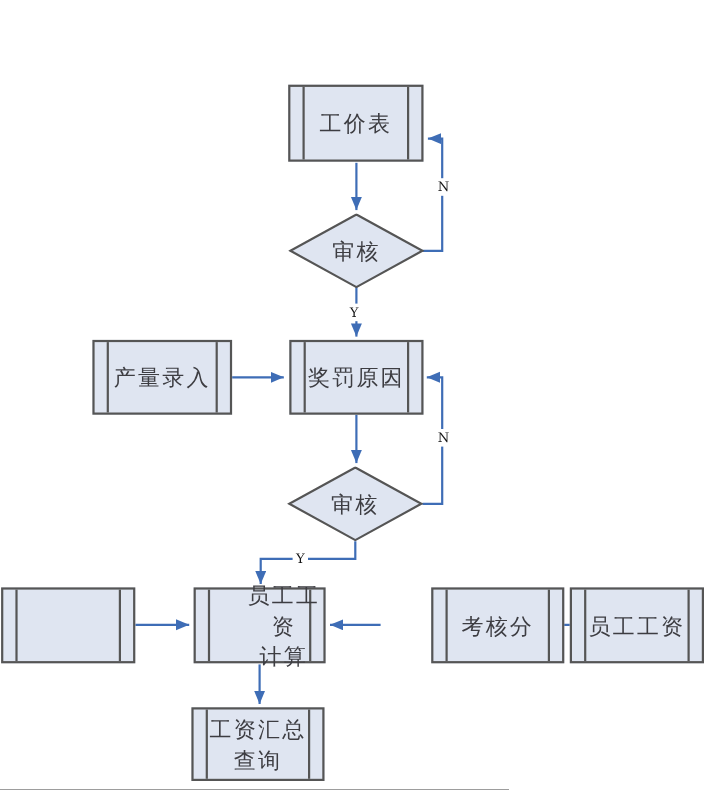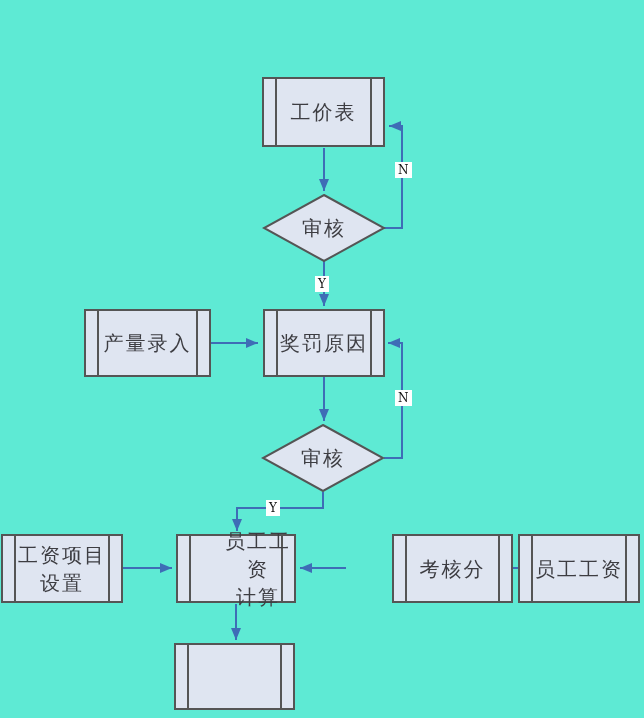--- a/index.html
+++ b/index.html
@@ -1,18 +1,18 @@
 <!DOCTYPE html>
 <html><head>
 <meta charset="utf-8">
 <style>
   html,body { margin:0; padding:0; background:#000; }
   .canvas {
     position:relative; width:644px; height:718px;
-    background:#5eead4; overflow:hidden;
+    background:#ffffff; overflow:hidden;
     font-family:"DejaVu Serif", serif;
   }
   
   .pbox {
     position:absolute; box-sizing:border-box;
     background:#dfe5f1; border:2px solid #555555;
     display:flex; align-items:center; justify-content:center;
   }
   .bar { position:absolute; top:0; bottom:0; width:2px; background:#555555; }
   .bar-l { left:11px; }
@@ -93,22 +93,20 @@
   <div class="diamond" style="left:261px; top:424px;">
     <svg width="124" height="68" viewBox="0 0 124 68">
       <polygon points="62,1 122,34 62,67 2,34" fill="#dfe5f1" stroke="#555555" stroke-width="2"></polygon>
     </svg>
     <span class="nlabel">审核</span>
   </div>
 
   <div class="pbox" style="left:1px; top:534px; width:122px; height:69px;">
     <span class="bar bar-l"></span>
     <span class="bar bar-r"></span>
-    <span class="nlabel">工资项目
-设置</span>
   </div>
 
   <div class="pbox" style="left:176px; top:534px; width:120px; height:69px;padding-left:44px;">
     <span class="bar bar-l"></span>
     <span class="bar bar-r"></span>
     <span class="nlabel">员工工资
 计算</span>
   </div>
 
   <div class="pbox" style="left:346px; top:534px; width:121px; height:69px;margin-left:46px;">
@@ -119,20 +117,22 @@
 
   <div class="pbox" style="left:518px; top:534px; width:122px; height:69px;">
     <span class="bar bar-l"></span>
     <span class="bar bar-r"></span>
     <span class="nlabel">员工工资</span>
   </div>
 
   <div class="pbox" style="left:174px; top:643px; width:121px; height:67px;">
     <span class="bar bar-l"></span>
     <span class="bar bar-r"></span>
+    <span class="nlabel">工资汇总
+查询</span>
   </div>
 
   <span class="edge-label" style="left:395px; top:162px;">N</span>
   <span class="edge-label" style="left:315px; top:276px;">Y</span>
   <span class="edge-label" style="left:395px; top:390px;">N</span>
   <span class="edge-label" style="left:266px; top:500px;">Y</span>
 
 </div>
 
 </body></html>

